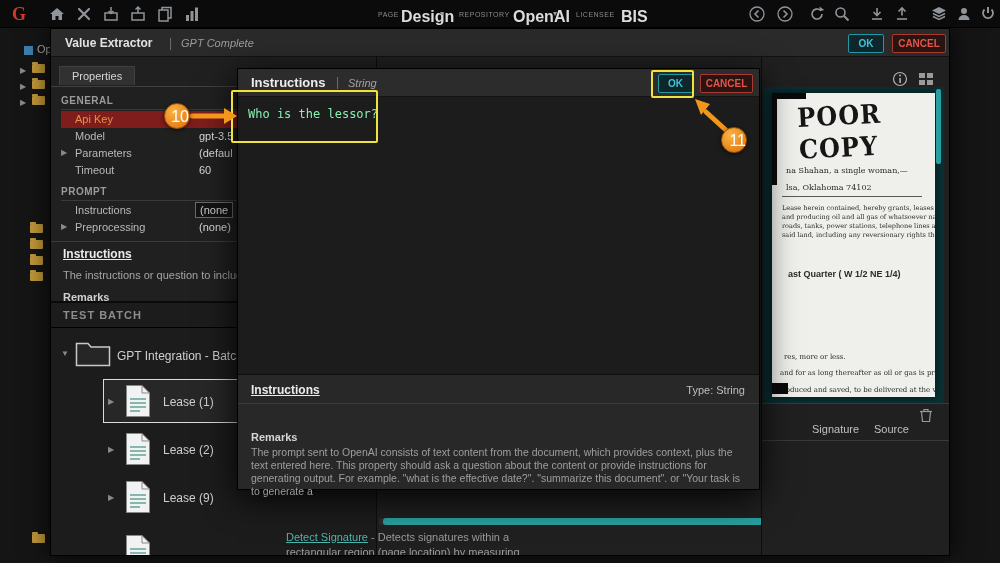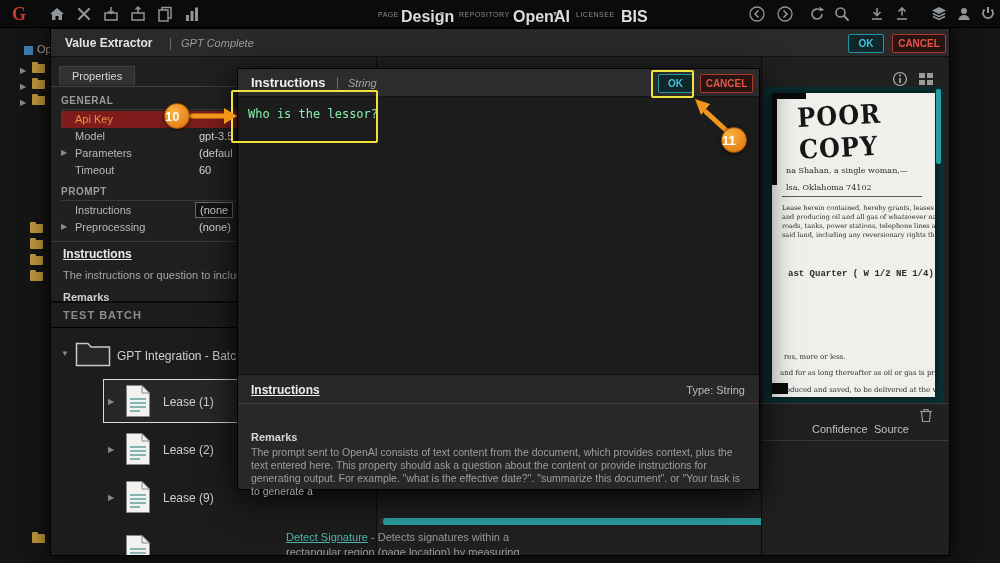--- a/index.html
+++ b/index.html
@@ -96,21 +96,21 @@
   #mh-title{position:absolute;left:13px;top:8px;font-size:12px;font-weight:bold;color:#ececec;text-decoration:underline}
   #mh-type{position:absolute;right:14px;top:9px;font-size:11px;color:#bdbdbd}
   #mh-line{position:absolute;left:0;top:28px;width:100%;border-top:1px solid #3c3c3c}
   #mh-desc{position:absolute;left:13px;top:35px;font-size:11px;color:#b3b3b3}
   #mh-remarks{position:absolute;left:13px;top:56px;font-size:11px;font-weight:bold;color:#d6d6d6}
   #mh-body{position:absolute;left:13px;top:71px;width:497px;font-size:10.5px;line-height:13px;color:#9e9e9e}
 
   
   .hl-box{position:absolute;border:2px solid #efe23b;border-radius:2px;z-index:9;pointer-events:none}
   #arrows{position:absolute;left:0;top:0;width:1000px;height:563px;z-index:9;pointer-events:none}
-  .step-circle{position:absolute;width:26px;height:26px;border-radius:50%;background:radial-gradient(circle at 35% 30%,#f9b344,#e67f17 75%);border:1px solid #9c5400;color:#fff;font-size:13px;font-weight:bold;text-align:left;line-height:26px;z-index:10;box-shadow:0 1px 4px rgba(0,0,0,.6)}
+  .step-circle{position:absolute;width:26px;height:26px;border-radius:50%;background:radial-gradient(circle at 35% 30%,#f9b344,#e67f17 75%);border:1px solid #9c5400;color:#fff;font-size:16px;font-weight:normal;text-align:right;line-height:26px;z-index:10;box-shadow:0 1px 4px rgba(0,0,0,.6)}
 </style>
 </head>
 <body>
 
 <div id="stage">
 
   <div class="bg-sq" style="left:24px;top:46px"></div>
   <span class="bgtxt" style="left:37px;top:43px">Op</span>
   <span class="caret" style="left:20px;top:66px">▶</span>
   <span class="bg-folder" style="left:32px;top:64px"></span>
@@ -377,39 +377,39 @@
           <div id="doc-bar-v"></div>
           <div id="doc-bar-h"></div>
           <div id="doc-stamp">POOR COPY</div>
           <span class="dl" style="left:14px;top:73px;font-size:8px">na Shahan, a single woman,—</span>
           <span class="dl" style="left:14px;top:90px;font-size:8px">lsa, Oklahoma 74102</span>
           <div id="doc-rule"></div>
           <span class="dl" style="left:10px;top:111px;font-size:6.5px">Lease herein contained, hereby grants, leases and</span>
           <span class="dl" style="left:10px;top:120px;font-size:6.5px">and producing oil and all gas of whatsoever nature</span>
           <span class="dl" style="left:10px;top:129px;font-size:6.5px">roads, tanks, power stations, telephone lines and</span>
           <span class="dl" style="left:10px;top:138px;font-size:6.5px">said land, including any reversionary rights therein,</span>
-          <span class="dl" style="left:16px;top:176px;font-size:9px;font-family:Liberation Mono, monospace;font-weight:bold">ast Quarter ( W 1/2 NE 1/4)</span>
+          <span class="dl" style="left:16px;top:176px;font-size:9px;font-family:Liberation Sans, sans-serif;font-weight:bold">ast Quarter ( W 1/2 NE 1/4)</span>
           <span class="dl" style="left:12px;top:260px;font-size:7px">res, more or less.</span>
           <span class="dl" style="left:8px;top:276px;font-size:7px">and for as long thereafter as oil or gas is produced</span>
           <span class="dl" style="left:6px;top:293px;font-size:7px">produced and saved, to be delivered at the well or</span>
           <div id="doc-blob"></div>
         </div>
       </div>
       <div id="vscroll"></div>
 
       <div id="res-divider"></div>
       <span class="rpi" style="left:156px;top:350px">
           <svg viewBox="0 0 16 16">
             <path d="M3.5 4.5 H12.5 L11.5 14.5 H4.5 Z" fill="none" stroke="#9a9a9a" stroke-width="1.2"></path>
             <line x1="2" y1="4.5" x2="14" y2="4.5" stroke="#9a9a9a" stroke-width="1.2"></line>
             <path d="M6 4.5 V2.5 H10 V4.5" fill="none" stroke="#9a9a9a" stroke-width="1.2"></path>
           </svg>
         </span>
       <div id="res-head">
-        <span class="col-h" style="left:50px">Confidence</span>
+        <span class="col-h" style="left:50px">Signature</span>
         <span class="col-h" style="left:112px">Source</span>
       </div>
     </div>
   </div>
 
   <div id="modal">
     <div id="m-header">
       <span id="m-title">Instructions</span>
       <span id="m-sep">|</span>
       <span id="m-type">String</span>

